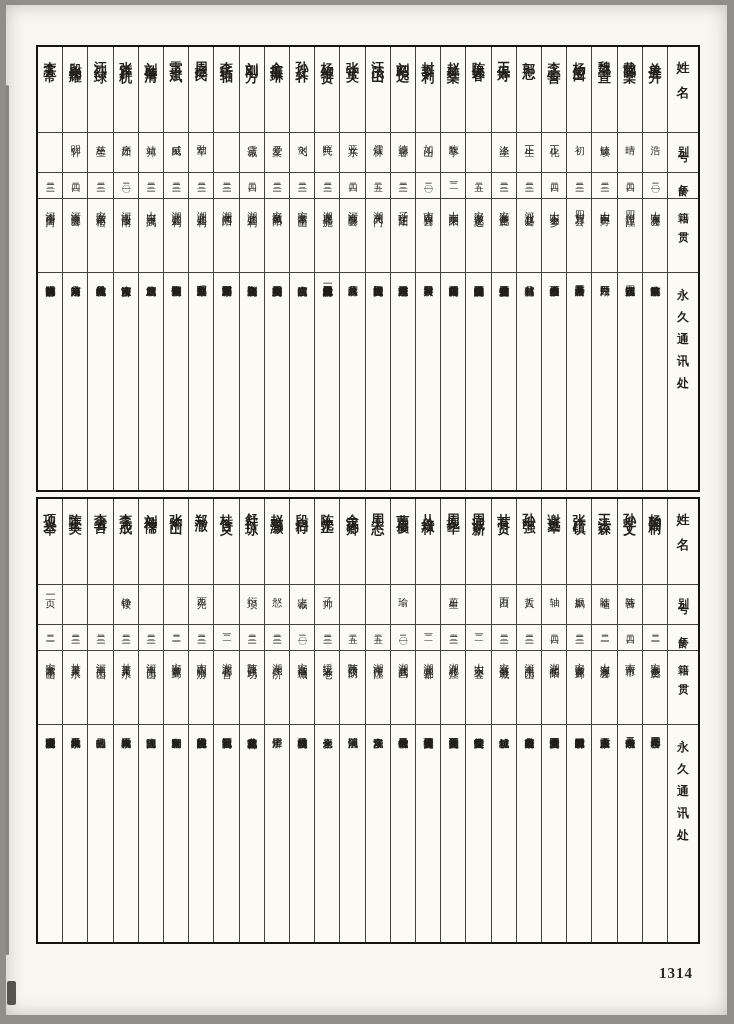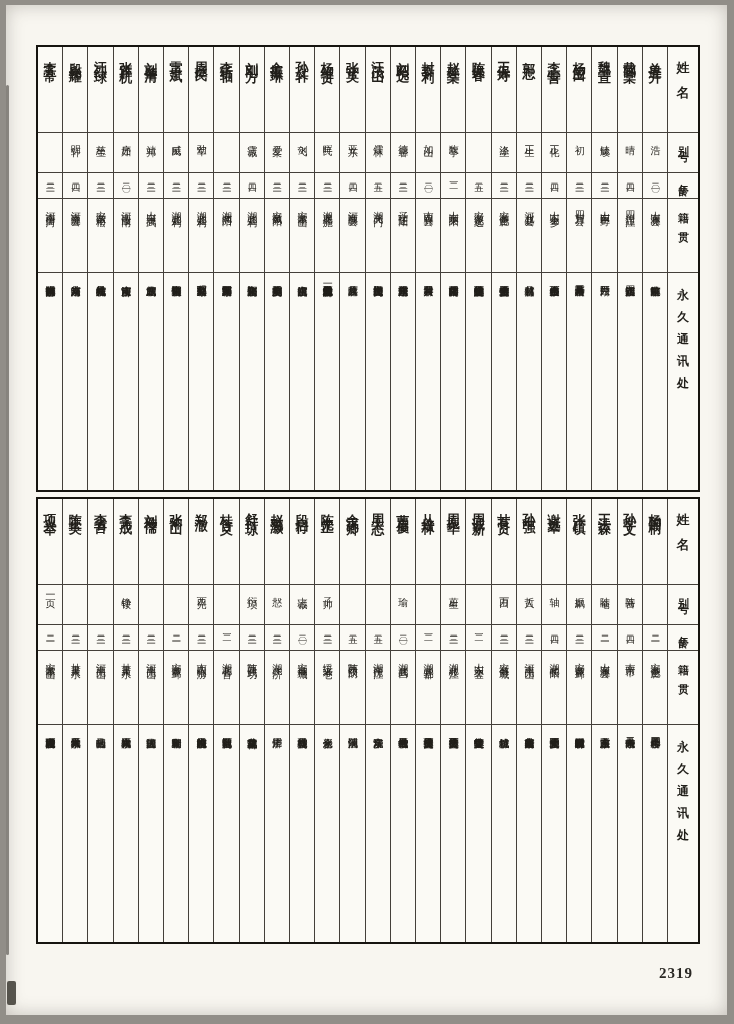--- a/index.html
+++ b/index.html
@@ -961,14 +961,14 @@
           <div class="cell r-native">
             <span class="vt">安徽霍山</span>
           </div>
           <div class="cell r-addr">
             <span class="vt">皖霍山城内汪万隆转项家桥</span>
           </div>
         </div>
       </div>
   </div>
 
-  <div class="page-number">2319</div>
+  <div class="page-number">1314</div>
 </div>
 
 </body></html>

